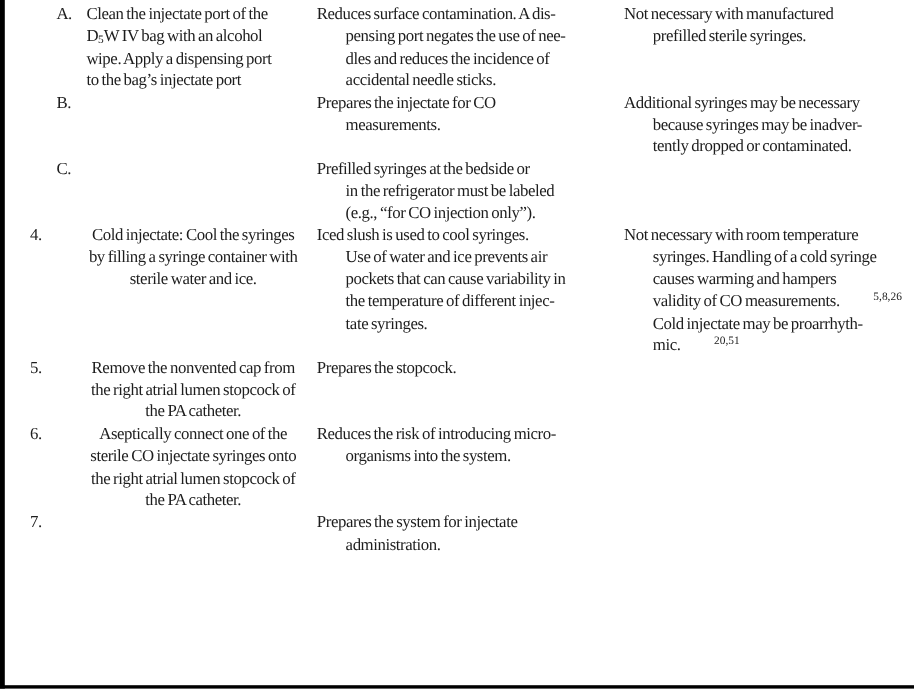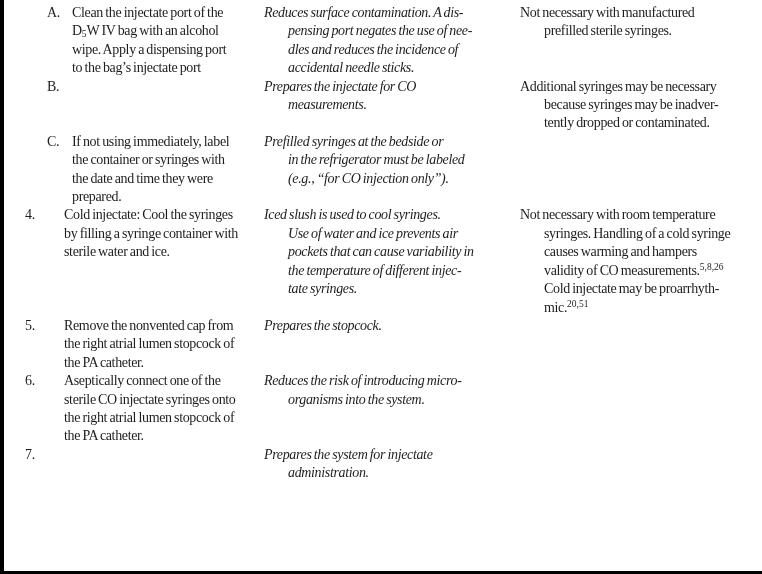--- a/index.html
+++ b/index.html
@@ -35,28 +35,28 @@
     display: grid;
     grid-template-columns: 258px 260px 240px;
   }
   .row { display: contents; }
   .cell { position: relative; }
   .txt { white-space: nowrap; }
   
   .c1 .marker { position: absolute; top: 0; }
   .c1.lvl-num .marker { left: 25px; }
   .c1.lvl-sub .marker { left: 47px; }
-  .c1.lvl-num .txt { margin-left: 64px; }
+  .c1.lvl-num .txt { margin-left: 64px; text-align: center; }
   .c1.lvl-sub .txt { margin-left: 72px; }
   
-  .c2 { padding-left: 6px; font-style: italic; }
+  .c2 { padding-left: 6px; }
   .c3 { padding-left: 2px; }
   .hang { padding-left: 24px; text-indent: -24px; }
   sub { font-size: 9.5px; line-height: 0; vertical-align: -2px; letter-spacing: 0; }
-  sup { font-size: 9.5px; line-height: 0; vertical-align: 5px; letter-spacing: 0; }
+  sup { font-size: 9.5px; line-height: 0; vertical-align: 5px; letter-spacing: 0; margin-left: 28px; }
 </style>
 </head>
 <body>
 
 <div class="page">
   <div class="edge-left"></div>
   <div class="edge-bottom"></div>
   <div class="proc-table" id="rows">
   <div class="row">
     <div class="cell c1 lvl-sub">
@@ -79,21 +79,20 @@
       <div class="txt hang">Prepares the injectate for CO<br>measurements.</div>
     </div>
     <div class="cell c3">
       <div class="txt hang">Additional syringes may be necessary<br>because syringes may be inadver-<br>tently dropped or contaminated.</div>
     </div>
   </div>
 
   <div class="row">
     <div class="cell c1 lvl-sub">
       <span class="marker">C.</span>
-      <div class="txt">If not using immediately, label<br>the container or syringes with<br>the date and time they were<br>prepared.</div>
     </div>
     <div class="cell c2">
       <div class="txt hang">Prefilled syringes at the bedside or<br>in the refrigerator must be labeled<br>(e.g., “for CO injection only”).</div>
     </div>
     <div class="cell c3">
       <div class="txt hang"></div>
     </div>
   </div>
 
   <div class="row">

